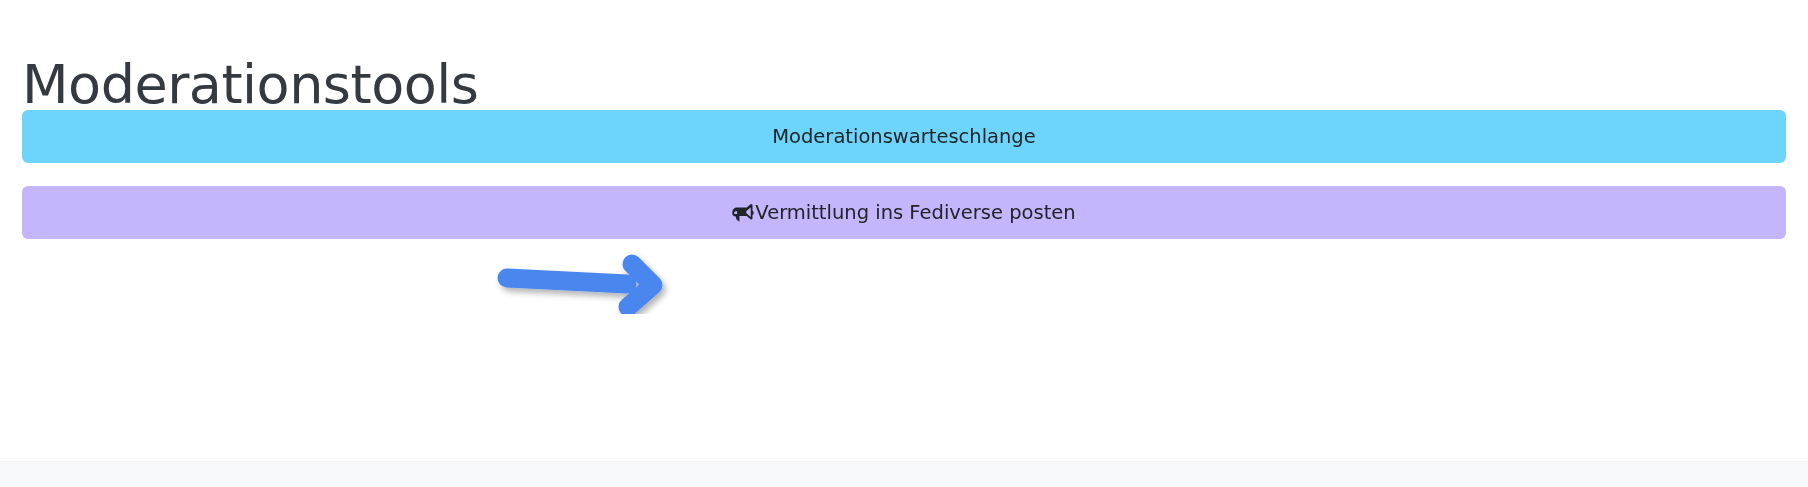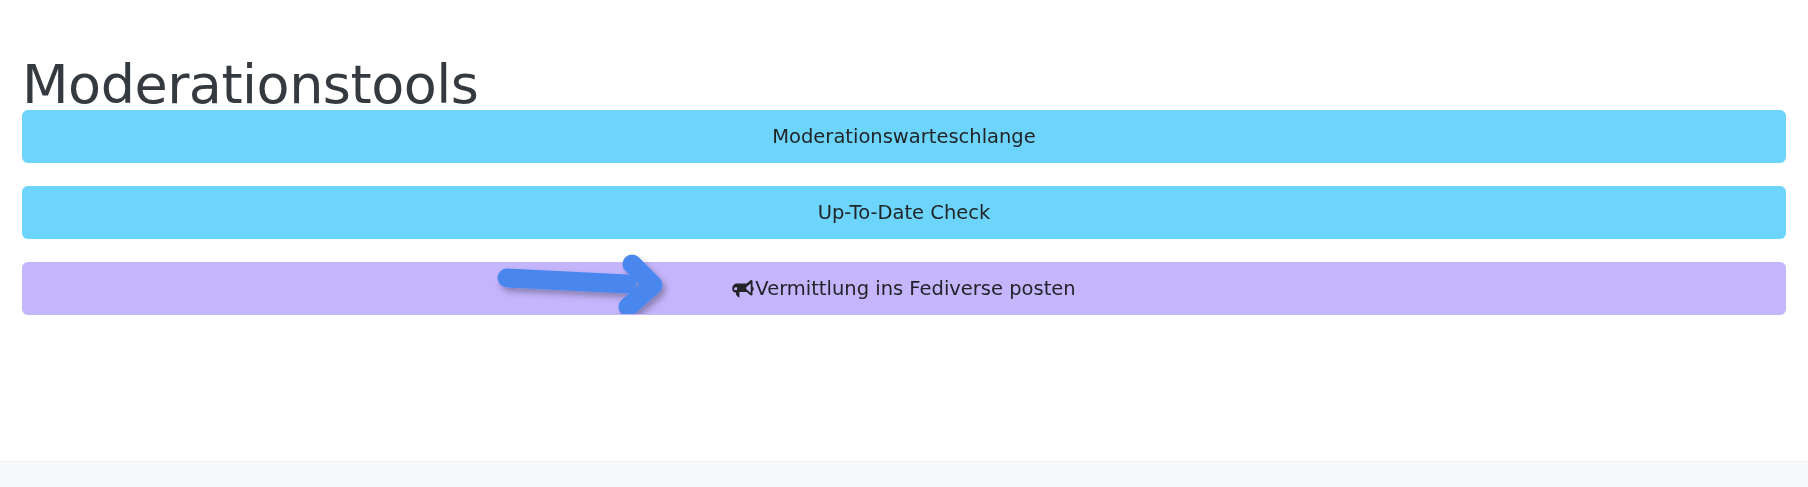--- a/index.html
+++ b/index.html
@@ -113,23 +113,20 @@
 <div class="page">
 
   <h1 class="page-title">Moderationstools</h1>
 
   <div class="button-stack">
 
     <button class="tool-button info">
       <span class="btn-label">Moderationswarteschlange</span>
     </button>
 
-    <button class="tool-button info">
-      <span class="btn-label">Up-To-Date Check</span>
-    </button>
 
 
     <button class="tool-button warning">
       <span class="bullhorn-icon">
         <svg width="22" height="19" viewBox="0 0 576 512" aria-hidden="true">
           <path fill="#212529" d="M576 240c0-23.63-12.95-44.04-32-55.12V32.01C544 23.26 536.81 0 512 0c-7.31 0-14.62 2.5-20.62 7.59L386.84 96H128c-70.69 0-128 57.31-128 128 0 8.1 .76 16.02 2.2 23.7L0 256c0 44.18 35.82 80 80 80h17.27c-.81 5.25-1.27 10.57-1.27 16 0 57.44 37.64 105.97 89.57 122.31 3.3 1.04 6.68-1.46 6.68-4.92V320h194.84l104.54 88.41c6 5.09 13.31 7.59 20.62 7.59 24.69 0 32-23.14 32-32V295.13C563.05 284.04 576 263.63 576 240zM128 272H80c-17.64 0-32-14.36-32-32 0-2.27 .26-4.5 .72-6.67C53.3 211.2 74.15 192 99.29 192H128v80zm368 76.4L389.87 258.1 376 246.37V193.63l13.87-11.73L496 91.6v256.8z"></path>
         </svg>
       </span>
       <span class="btn-label">Vermittlung ins Fediverse posten</span>
     </button>

